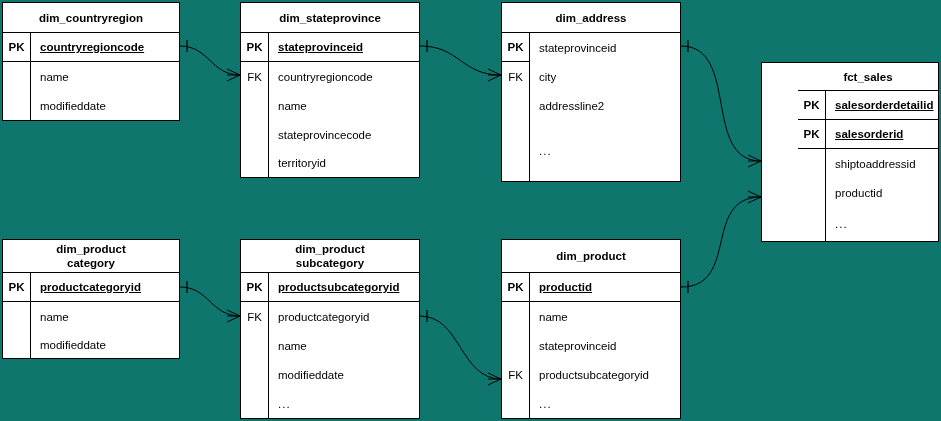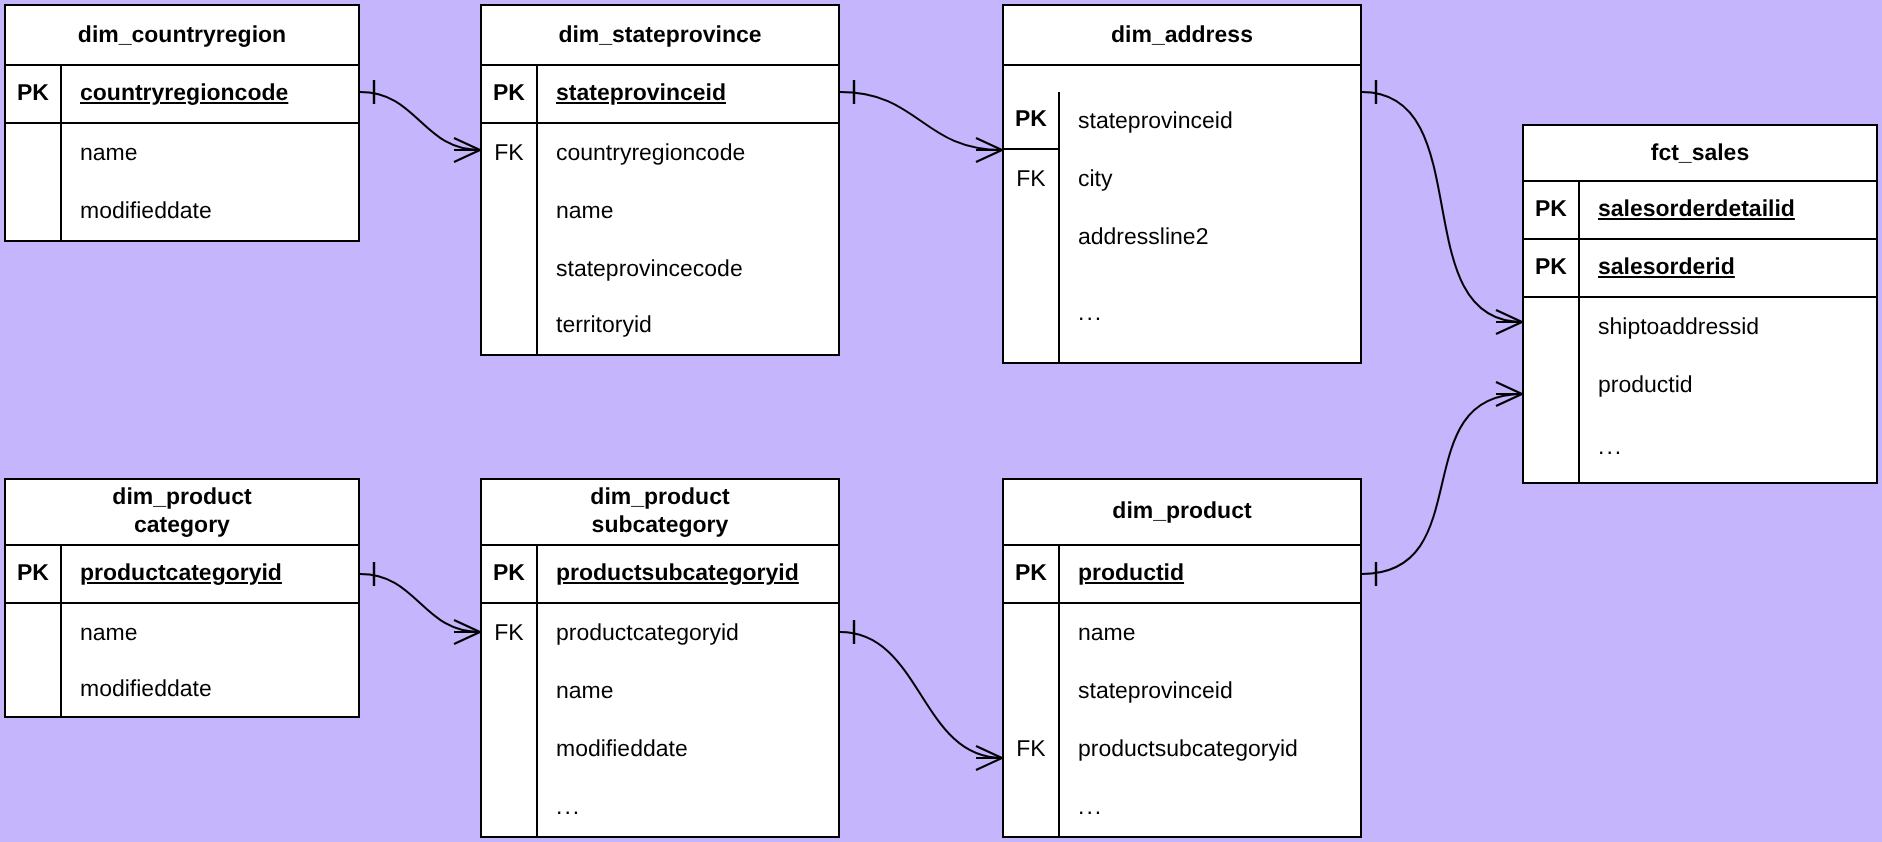--- a/index.html
+++ b/index.html
@@ -8,21 +8,21 @@
     background: #ffffff;
   }
   body {
     font-family: "Liberation Sans", sans-serif;
     -webkit-font-smoothing: antialiased;
   }
   #canvas {
     position: relative;
     width: 941px;
     height: 421px;
-    background: #c4b5fd;
+    background: #0f766e;
     overflow: hidden;
   }
   #edges {
     position: absolute;
     left: 0;
     top: 0;
     width: 941px;
     height: 421px;
     pointer-events: none;
   }
@@ -191,21 +191,21 @@
           </div>
           <div class="attr-cell">
             <span>stateprovincecode</span>
           </div>
           <div class="attr-cell grow">
             <span>territoryid</span>
           </div>
         </div>
       </div>
     </div>
-    <div class="entity" style="left: 501px; top: 2px; width: 180px; height: 180px; gap: 13px;">
+    <div class="entity" style="left: 501px; top: 2px; width: 180px; height: 180px;">
       <div class="entity-title" style="height: 30px; flex: 0 0 30px;">dim_address</div>
       <div class="entity-body">
         <div class="key-col">
           <div class="key-cell sep pk">PK</div>
           <div class="key-cell">FK</div>
           <div class="key-cell"></div>
           <div class="key-cell"></div>
           <div class="key-cell grow"></div>
         </div>
         <div class="attr-col">
@@ -217,21 +217,21 @@
           </div>
           <div class="attr-cell">
             <span>addressline2</span>
           </div>
           <div class="attr-cell grow ellipsis">
             <span>...</span>
           </div>
         </div>
       </div>
     </div>
-    <div class="entity" style="left: 761px; top: 62px; width: 178px; height: 180px;">
+    <div class="entity" style="left: 761px; top: 62px; width: 178px; height: 180px; padding-left: 36px;">
       <div class="entity-title" style="height: 28px; flex: 0 0 28px;">fct_sales</div>
       <div class="entity-body">
         <div class="key-col">
           <div class="key-cell sep pk">PK</div>
           <div class="key-cell sep pk">PK</div>
           <div class="key-cell"></div>
           <div class="key-cell"></div>
           <div class="key-cell grow"></div>
         </div>
         <div class="attr-col">

